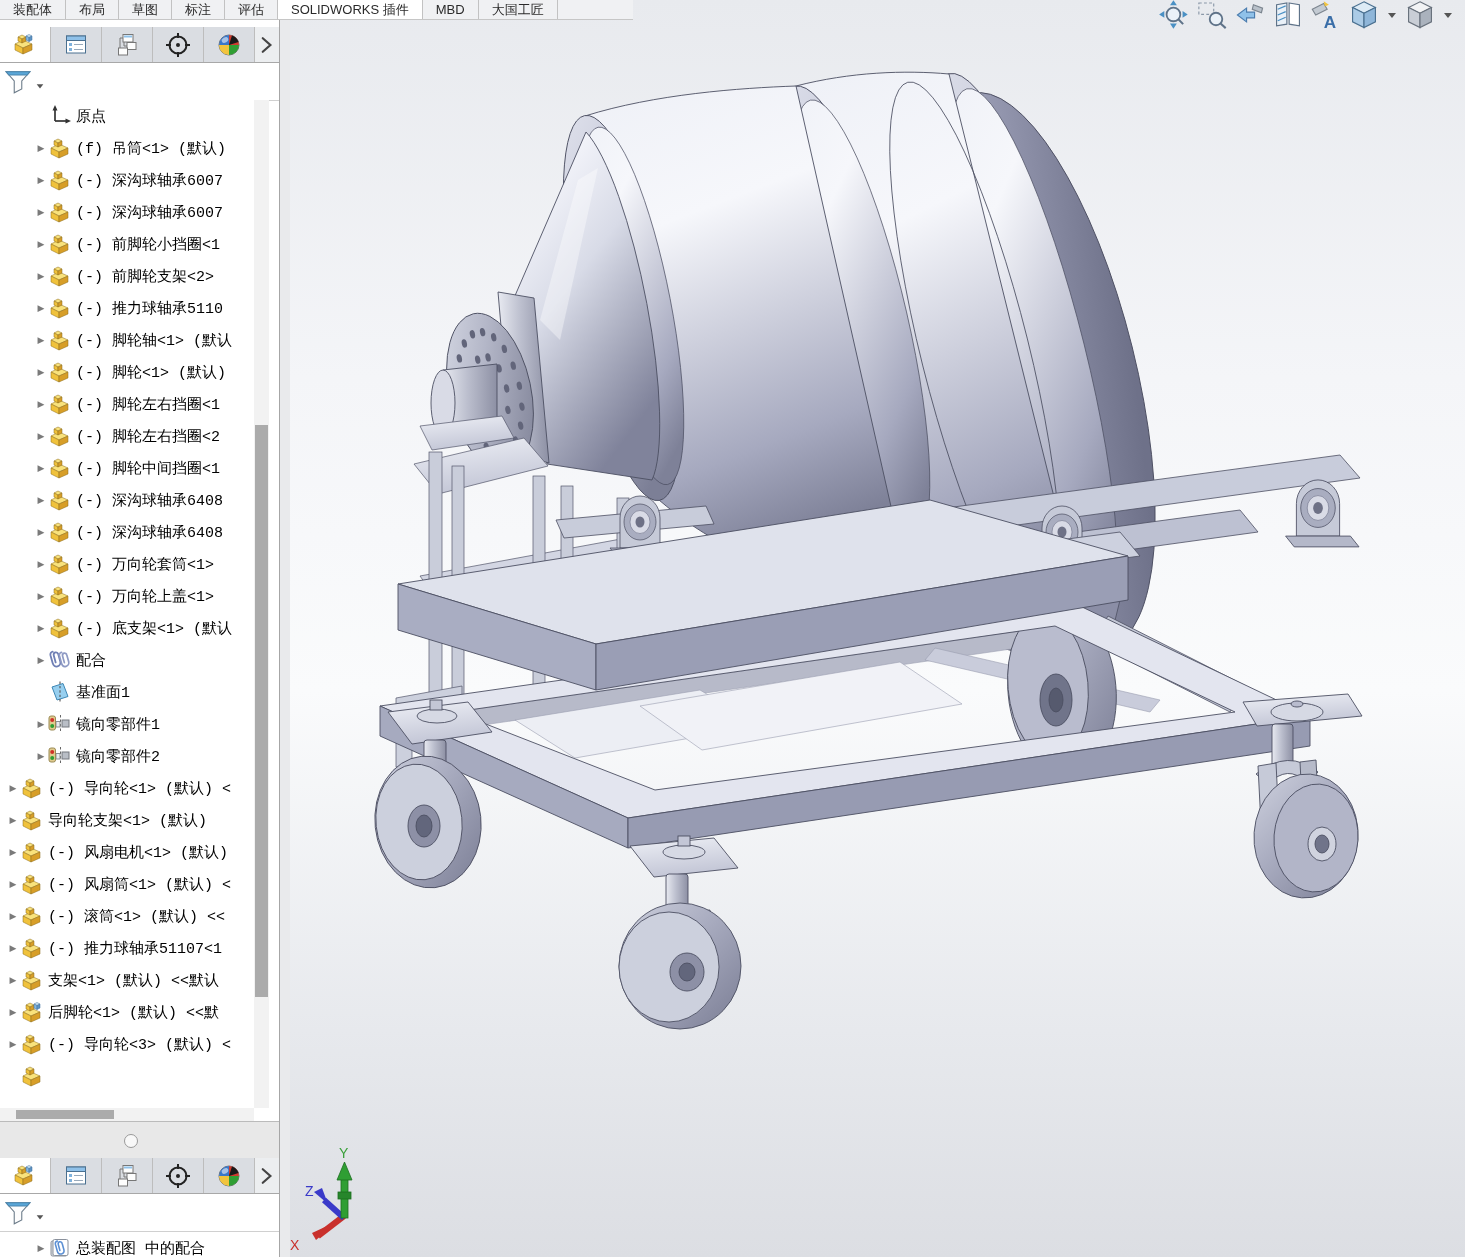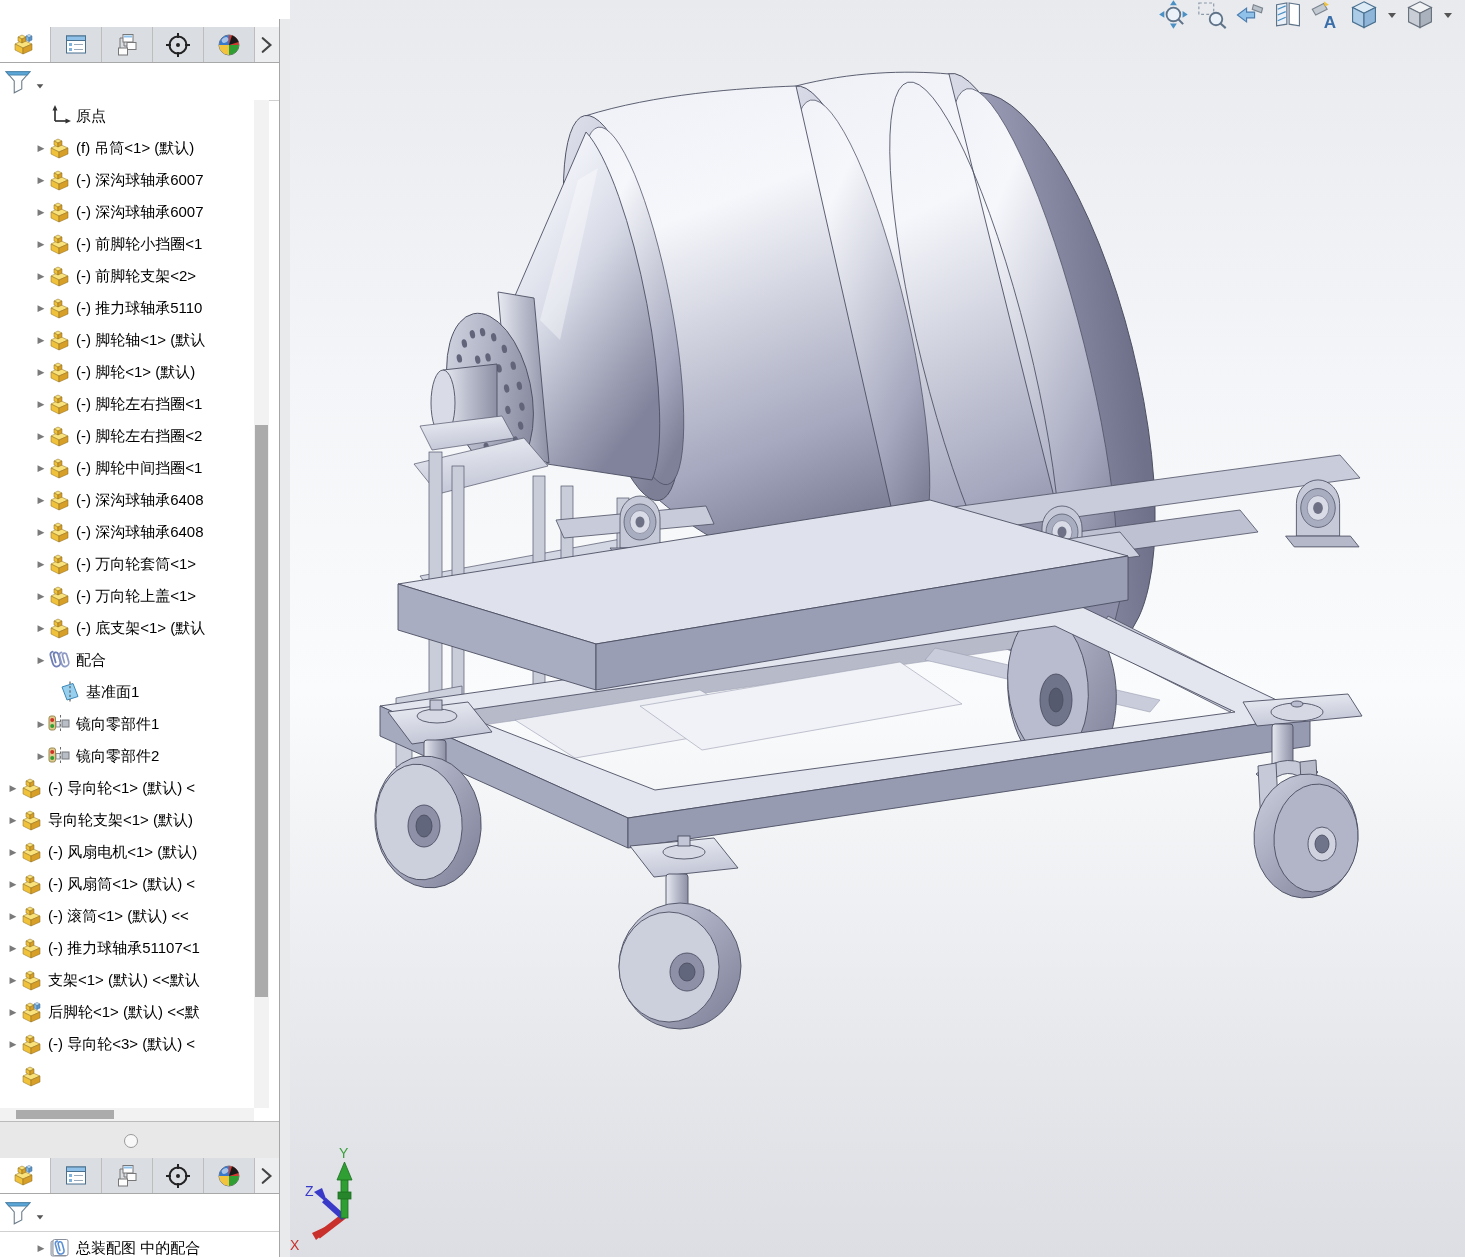--- a/index.html
+++ b/index.html
@@ -29,21 +29,21 @@
   .fm-tab.active{background:#fff;}
   .fm-expand{flex:1;display:flex;align-items:center;justify-content:center;background:#eceef0;}
   .filter-row{position:absolute;left:0;width:279px;height:38px;background:#fff;
     border-bottom:1px solid #d0d0d0;display:flex;align-items:center;padding-left:4px;box-sizing:border-box;gap:3px;}
   
   .tree{position:absolute;left:0;width:254px;overflow:hidden;background:#fff;}
   .tree-row{height:32px;display:flex;align-items:center;white-space:nowrap;}
   .tr-arrow{width:14px;font-size:9px;color:#7a7a7a;text-align:center;flex:0 0 14px;}
   .tr-icon{width:24px;height:24px;flex:0 0 24px;margin-right:4px;}
   .tr-icon svg{width:24px;height:24px;display:block;}
-  .tr-label{font-size:15px;color:#000;}
+  .tr-label{font-size:15px;color:#000;font-family:Liberation Mono, monospace;}
   
   #vscroll{position:absolute;left:254px;top:100px;width:15px;height:1008px;background:#f2f2f2;}
   #vscroll .thumb{position:absolute;left:1px;width:13px;background:#ababab;}
   #hscroll{position:absolute;left:0;top:1089px;width:254px;height:13px;background:#f2f2f2;}
   #hscroll .thumb{position:absolute;top:2px;height:9px;background:#ababab;}
   #splitter{position:absolute;left:0;top:1102px;width:279px;height:37px;background:#e8e8e8;
     border-top:1px solid #bbb;border-bottom:1px solid #cfcfcf;}
   #splitter .knob{position:absolute;left:124px;top:12px;width:12px;height:12px;border-radius:50%;
     background:#f8f8f8;border:1px solid #999;}
 </style>
@@ -342,20 +342,30 @@
     <path d="M24,7.5 L14,12.5 L14,25 L24,20 Z" fill="#aab2bd" stroke="#69727d"></path>
         </svg>
       </div>
       <div class="hu-caret">
         <svg viewBox="0 0 12 12">
           <path d="M2,4 L10,4 L6,9 Z" fill="#555"></path>
         </svg>
       </div>
     </div>
 
+  <div id="cmd-tabs">
+      <div class="cmd-tab">装配体</div>
+      <div class="cmd-tab">布局</div>
+      <div class="cmd-tab">草图</div>
+      <div class="cmd-tab">标注</div>
+      <div class="cmd-tab">评估</div>
+      <div class="cmd-tab active">SOLIDWORKS 插件</div>
+      <div class="cmd-tab">MBD</div>
+      <div class="cmd-tab">大国工匠</div>
+    </div>
 
   <div id="left-panel">
     <div class="gap"></div>
     <div class="edge"></div>
 
     <div class="fm-tabs" id="fm-tabs-top" style="top:8px">
         <div class="fm-tab active">
           <span style="width:26px;height:26px"><svg viewBox="0 0 26 26">
               <g stroke="#8a6a18" stroke-width=".5" stroke-linejoin="round">
  <path d="M3,12 L11,8 L20,12 L11,16 Z" fill="#f9e27c"></path>
@@ -704,21 +714,21 @@
         <div class="tree-row" style="padding-left: 34px;">
           <span class="tr-arrow" style="visibility:visible">▶</span>
           <span class="tr-icon">
             <svg viewBox="0 0 24 24">
               <path transform="translate(2,0) scale(0.9)" fill="none" stroke="#6f7fb5" stroke-width="2" stroke-linecap="round" d="M3,4 C1,4.5 0,6 0.5,8 L3,17 C3.7,19.6 6,21 8.3,20.4 C10.6,19.8 12,17.4 11.4,15 L9.2,7 C8.8,5.4 7.4,4.5 6,4.9 C4.6,5.3 3.8,6.8 4.2,8.3 L6.3,16"></path>
               <path transform="translate(11,1) scale(0.85)" fill="none" stroke="#8e9ac4" stroke-width="2" stroke-linecap="round" d="M3,4 C1,4.5 0,6 0.5,8 L3,17 C3.7,19.6 6,21 8.3,20.4 C10.6,19.8 12,17.4 11.4,15 L9.2,7 C8.8,5.4 7.4,4.5 6,4.9 C4.6,5.3 3.8,6.8 4.2,8.3 L6.3,16"></path>
             </svg>
           </span>
           <span class="tr-label">配合</span>
         </div>
-        <div class="tree-row" style="padding-left: 44px;">
+        <div class="tree-row" style="padding-left: 34px;">
           <span class="tr-arrow" style="visibility:hidden">▶</span>
           <span class="tr-icon">
             <svg viewBox="0 0 24 24">
               <path d="M4,7 L15,3.5 L20,16.5 L9,20 Z" fill="rgba(125,195,235,.8)" stroke="#3d87b5"></path>
     <path d="M12,1.5 L12,22.5" stroke="#555" stroke-dasharray="2.4,2" stroke-width="1.1" fill="none"></path>
             </svg>
           </span>
           <span class="tr-label">基准面1</span>
         </div>
         <div class="tree-row" style="padding-left: 34px;">

